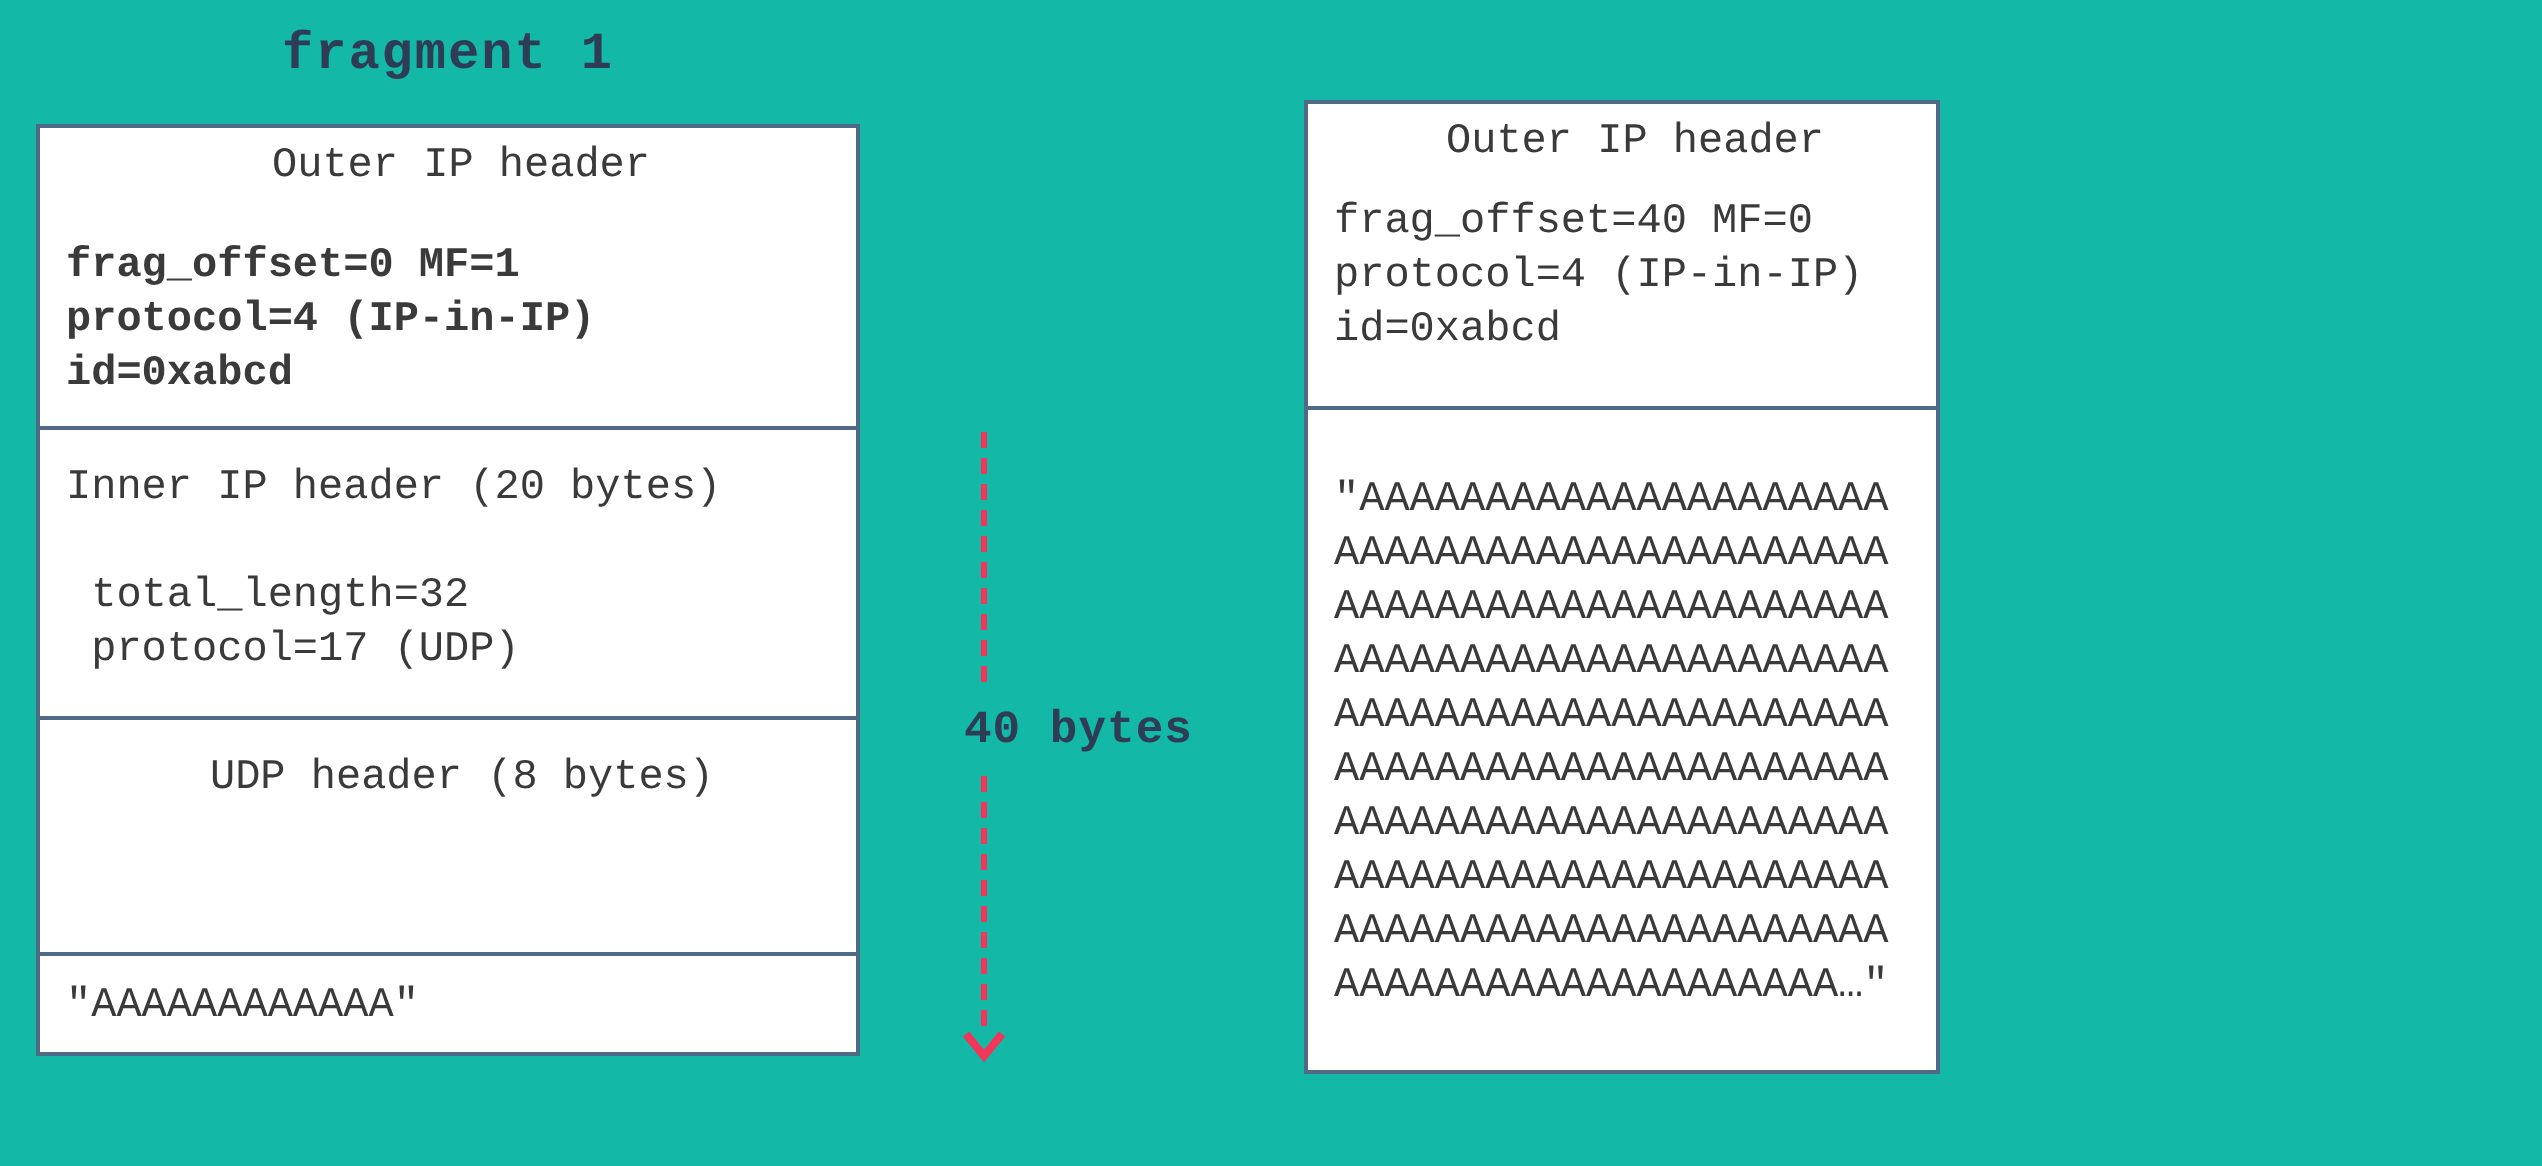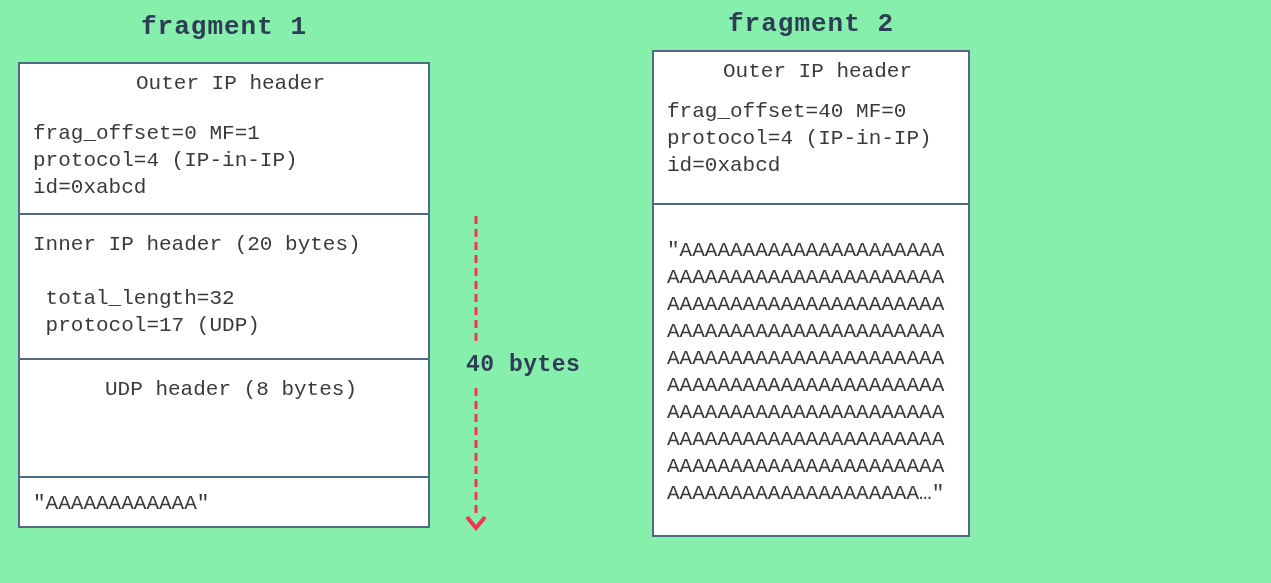--- a/index.html
+++ b/index.html
@@ -4,21 +4,21 @@
 <style>
   html, body {
     margin: 0;
     padding: 0;
     background: #ffffff;
   }
   #canvas {
     position: relative;
     width: 1271px;
     height: 583px;
-    background: #86efac;
+    background: #14b8a6;
     font-family: "Liberation Mono", "DejaVu Sans Mono", monospace;
     color: #3a3a3a;
     overflow: hidden;
   }
 
   
   .frag-title {
     position: absolute;
     text-align: center;
     font-size: 26px;
@@ -63,31 +63,31 @@
     margin-top: 6px;
     white-space: pre;
   }
   .sec-lines {
     font-family: inherit;
     font-size: 21px;
     line-height: 27px;
     margin: 0;
     white-space: pre;
   }
-  #f1-sec-outer .sec-lines { margin-top: 23px; }
+  #f1-sec-outer .sec-lines { margin-top: 23px; font-weight: bold; }
   #f1-sec-inner .sec-lines { margin-top: 16px; }
   #f1-sec-udp   .sec-heading { margin-top: 16px; }
   #f1-sec-udp   .sec-lines { margin-top: 0; }
   #f1-sec-data  .sec-lines { margin-top: 12px; }
   #f2-sec-outer .sec-lines { margin-top: 13px; }
   #f2-sec-data  .sec-lines { margin-top: 32px; }
 
   
   .size-arrow { position: absolute; width: 20px; }
-  #arrow1 { left: 466px;  top: 216px; height: 314px; text-align: right; }
+  #arrow1 { left: 482px;  top: 216px; height: 314px; text-align: right; }
   #arrow2 { left: 1010px; top: 210px; height: 322px; }
 
   .dash-seg {
     position: absolute;
     left: 50%;
     transform: translateX(-50%);
     width: 3px;
     background-image: repeating-linear-gradient(
       to bottom,
       #f23558 0px, #f23558 8px,
@@ -150,21 +150,20 @@
     <div class="dash-seg dash-top"></div>
     <div class="arrow-label">40 bytes</div>
     <div class="dash-seg dash-bottom"></div>
     <span class="arrow-head">
       <svg width="22" height="16" viewBox="0 0 22 16">
         <path d="M2 2 L11 13 L20 2" fill="none" stroke="#f23558" stroke-width="4"></path>
       </svg>
     </span>
   </div>
 
-  <div id="frag2-title" class="frag-title">fragment 2</div>
 
   <div id="frag2-box" class="frag-box">
     <div id="f2-sec-outer" class="sec divided">
       <div class="sec-heading">Outer IP header</div>
       <pre class="sec-lines">frag_offset=40 MF=0
 protocol=4 (IP-in-IP)
 id=0xabcd</pre>
     </div>
     <div id="f2-sec-data" class="sec">
       <pre class="sec-lines">"AAAAAAAAAAAAAAAAAAAAA

